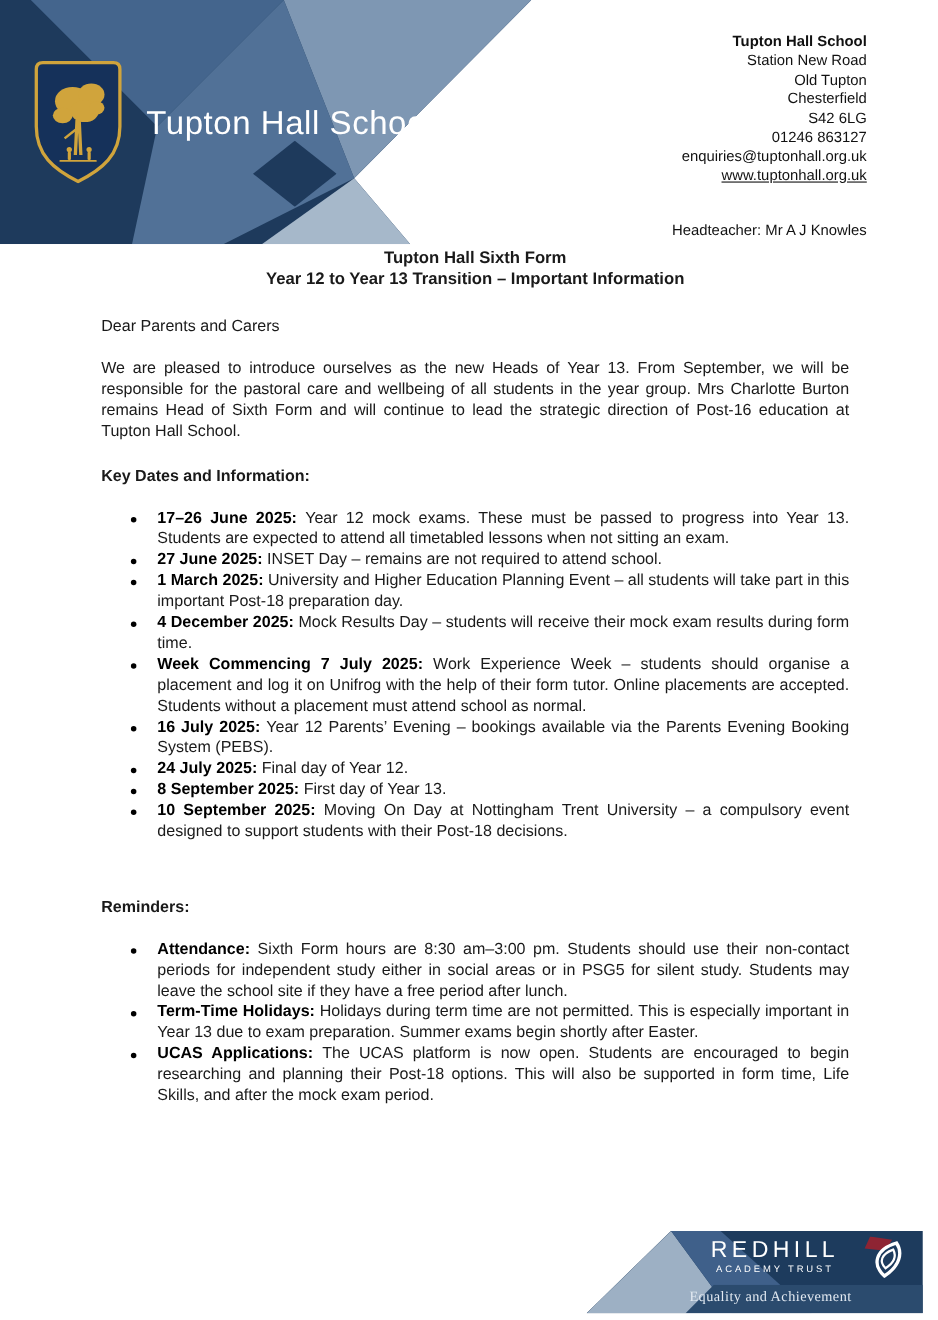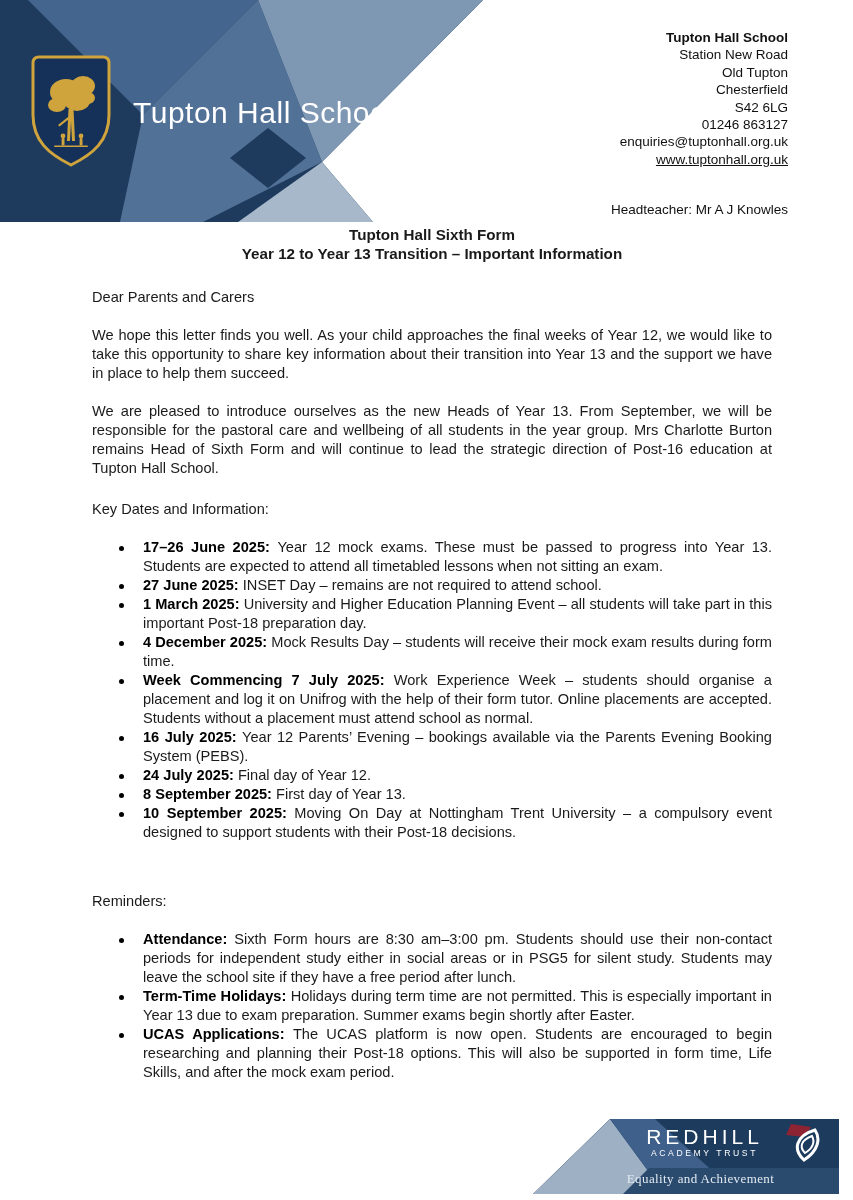--- a/index.html
+++ b/index.html
@@ -40,21 +40,21 @@
 
   
   .content {
     position:absolute; left:92px; top:226px; width:680px;
     font-size:14.6px; line-height:19px; text-align:justify; color:#1a1a1a;
   }
   .content b, .content strong { color:#000; }
   .title { text-align:center; font-weight:700; font-size:15.2px; line-height:18.5px; }
   .salutation { margin-top:25px; }
   .para { margin-top:19px; }
-  .section-heading { margin-top:22px; font-weight:400; }
+  .section-heading { margin-top:22px; font-weight:700; }
   .section-heading.reminders { margin-top:50px; }
   ul.bullets { margin-top:19px; list-style:none; }
   ul.bullets li { position:relative; padding-left:51px; }
   ul.bullets li::before {
     content:""; position:absolute; left:27px; top:7.5px;
     width:5px; height:5px; border-radius:50%; background:#000;
   }
   .bt::before { content:"\00a0"; }
 
   
@@ -125,21 +125,20 @@
     <div><a class="site" href="#">www.tuptonhall.org.uk</a></div>
   </div>
   <div class="headteacher">Headteacher: Mr A J Knowles</div>
 
   <div class="content">
     <div class="title">Tupton Hall Sixth Form</div>
     <div class="title">Year 12 to Year 13 Transition – Important Information</div>
 
     <div class="salutation">Dear Parents and Carers</div>
 
-    <p class="para">We hope this letter finds you well.  As your child approaches the final weeks of Year 12, we would like to take this opportunity to share key information about their transition into Year 13 and the support we have in place to help them succeed.</p>
     <p class="para">We are pleased to introduce ourselves as the new Heads of Year 13. From September, we will be responsible for the pastoral care and wellbeing of all students in the year group.  Mrs Charlotte Burton remains Head of Sixth Form and will continue to lead the strategic direction of Post-16 education at Tupton Hall School.</p>
 
     <div class="section-heading">Key Dates and Information:</div>
     <ul class="bullets">
 
         <li><strong>17–26 June 2025:</strong><span class="bt">Year 12 mock exams.  These must be passed to progress into Year 13. Students are expected to attend all timetabled lessons when not sitting an exam.</span></li>
 
         <li><strong>27 June 2025:</strong><span class="bt">INSET Day – remains are not required to attend school.</span></li>
 
         <li><strong>1 March 2025:</strong><span class="bt">University and Higher Education Planning Event – all students will take part in this important Post-18 preparation day.</span></li>

